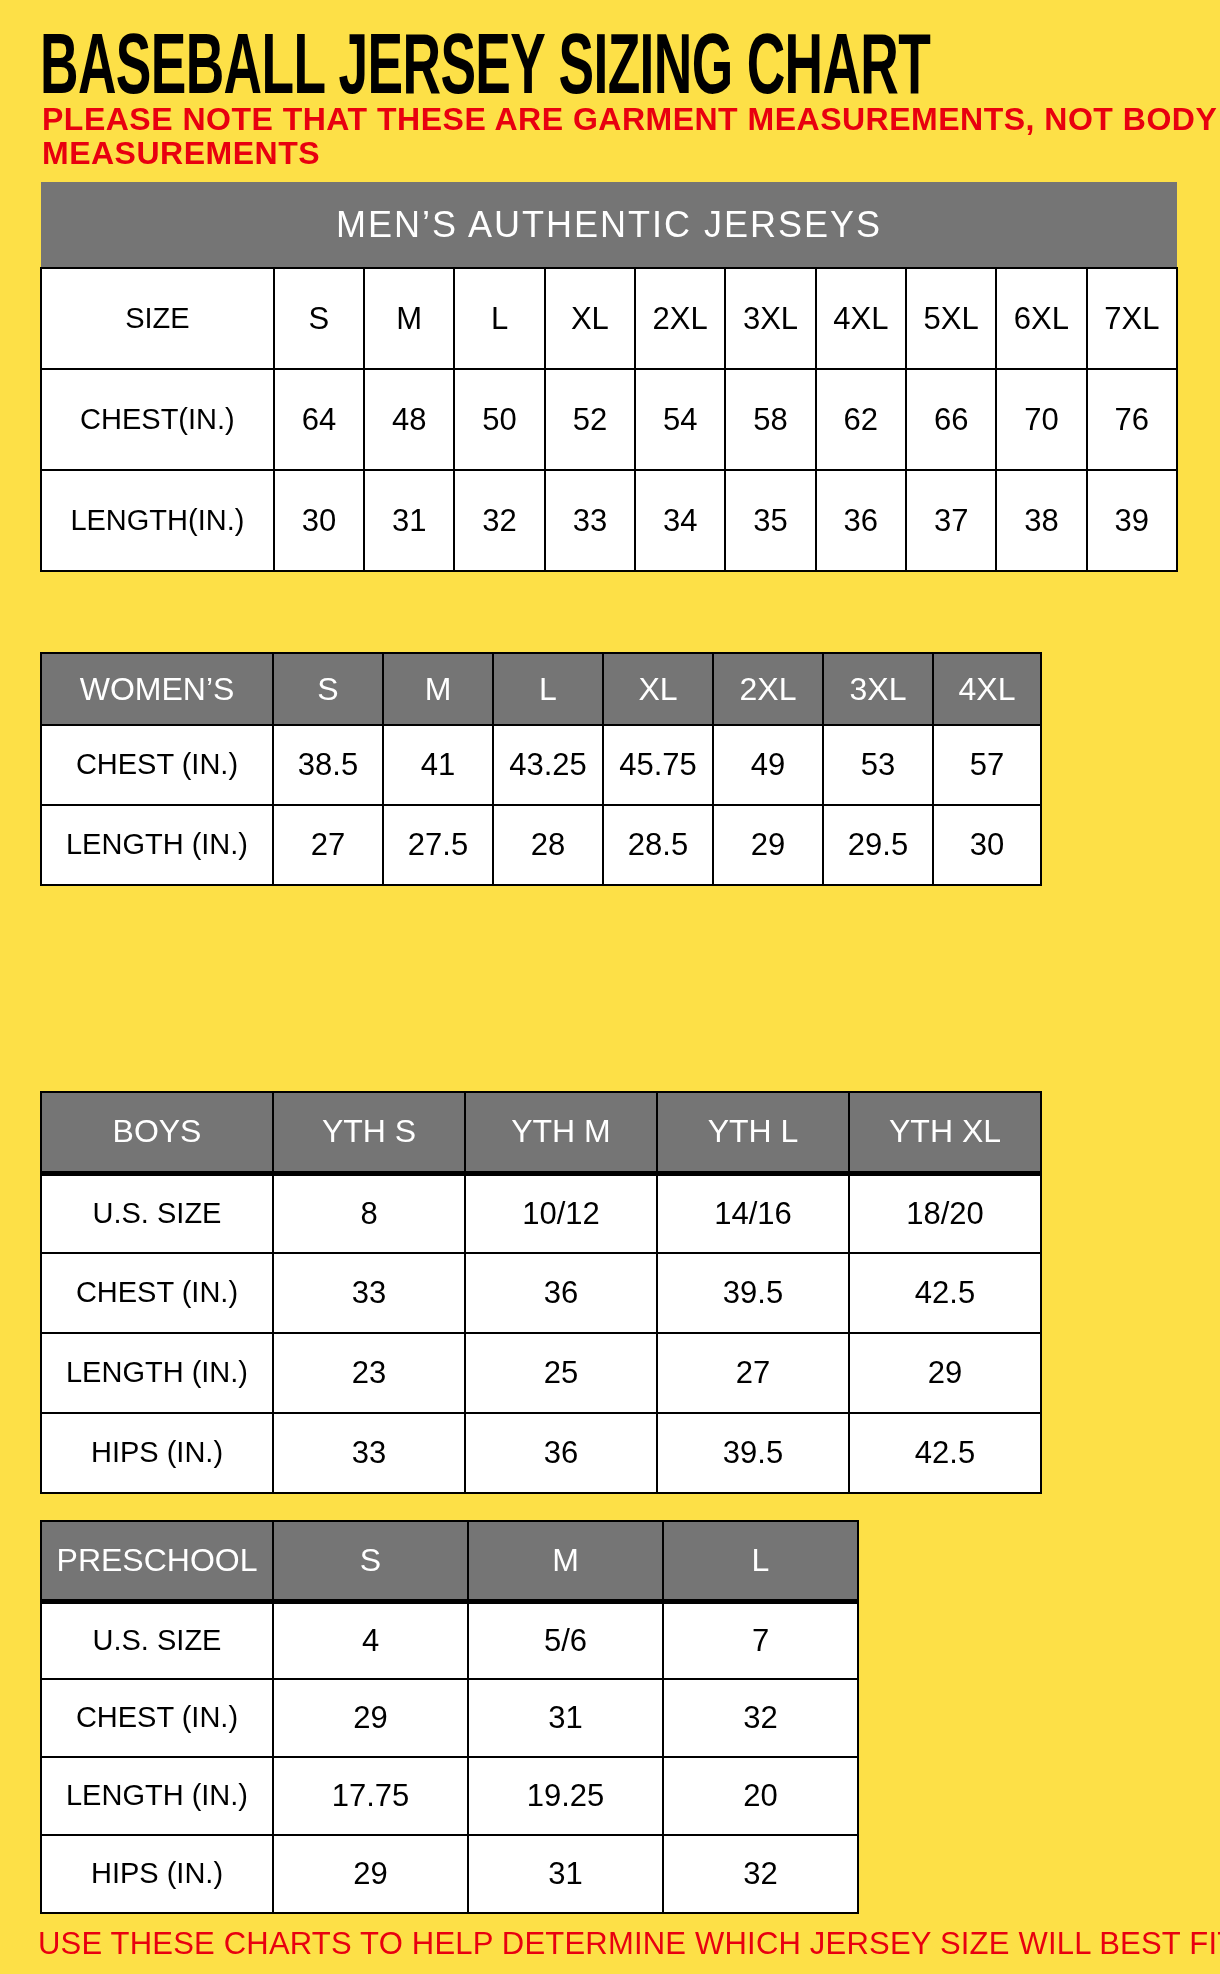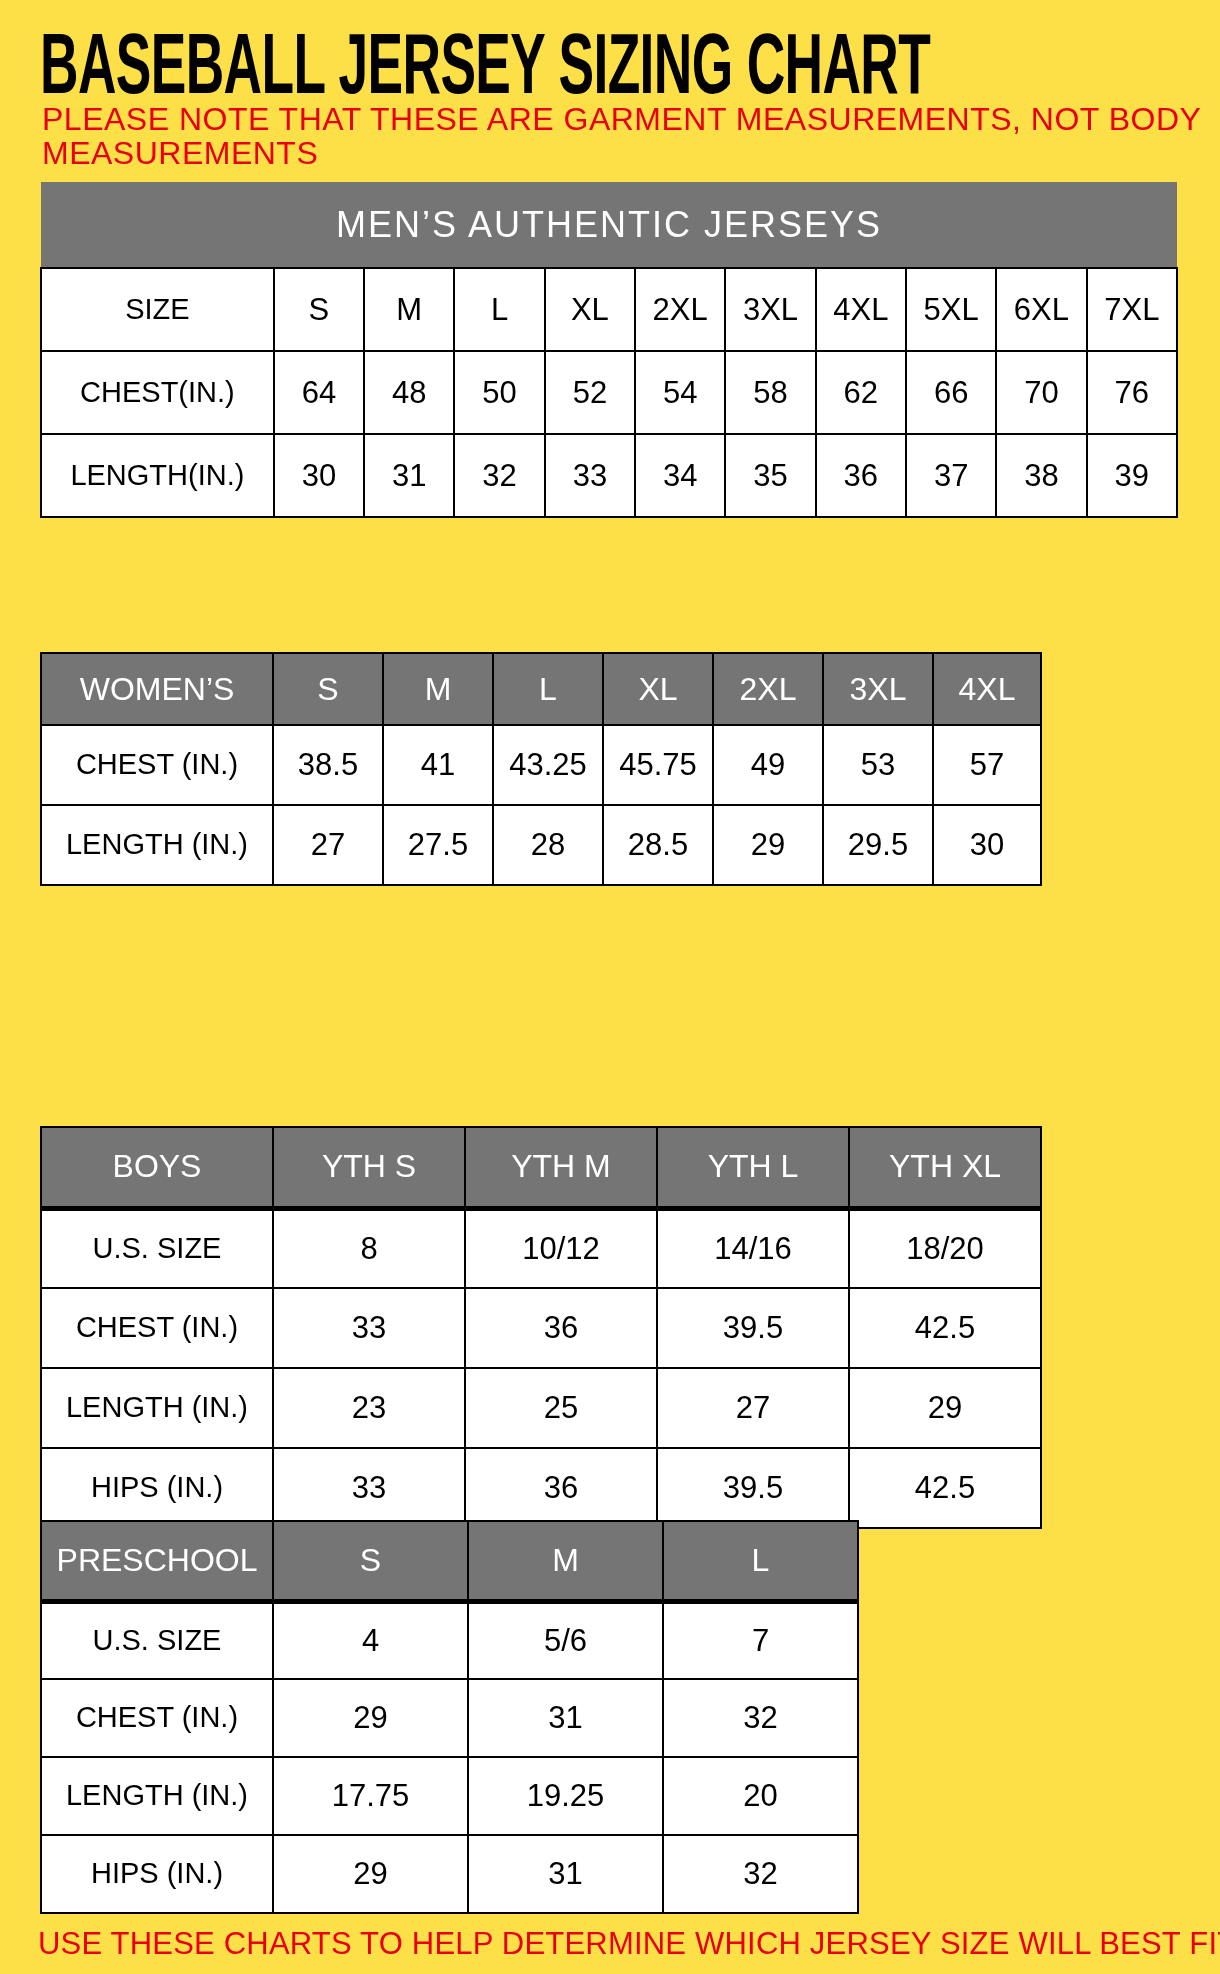--- a/index.html
+++ b/index.html
@@ -20,21 +20,21 @@
   #title{
     position:absolute;left:40px;top:20px;
     font-size:86px;font-weight:800;line-height:1;
     letter-spacing:-1px;color:#000;
     transform:scaleX(0.62);transform-origin:left top;
     white-space:nowrap;
   }
   
   #note{
     position:absolute;left:42px;top:102px;
-    font-size:32px;line-height:34px;font-weight:400;
+    font-size:32px;line-height:34px;font-weight:700;
     color:var(--accent-red,#e8000f);
     letter-spacing:0.5px;
     white-space:pre-line;
   }
   
   #footer{
     position:absolute;left:38px;top:1926px;
     font-size:31px;font-weight:500;
     color:var(--accent-red,#e8000f);
     letter-spacing:0.2px;
@@ -65,27 +65,27 @@
     font-weight:400;
     font-size:32px;
   }
   
   #mens{top:182px;width:1138px;}
   #mens thead th.merged{
     border:none;
     font-size:36px;letter-spacing:2px;
   }
   #mens thead tr{height:86px;}
-  #mens tbody tr{height:83px;}
+  #mens tbody tr{height:101px;}
   
   #womens{top:652px;width:1000px;}
   #womens thead tr{height:72px;}
   #womens tbody tr{height:80px;}
   
-  #boys{top:1126px;width:1000px;border-radius:17px;}
+  #boys{top:1091px;width:1000px;border-radius:17px;}
   #boys thead tr{height:81px;}
   #boys tbody tr{height:80px;}
   #boys thead th{border-bottom-width:5px;}
   
   #preschool{top:1520px;width:817px;}
   #preschool thead tr{height:80px;margin-top:44px;}
   #preschool tbody tr{height:78px;}
   #preschool thead th{border-bottom-width:5px;}
 </style>
 </head>

